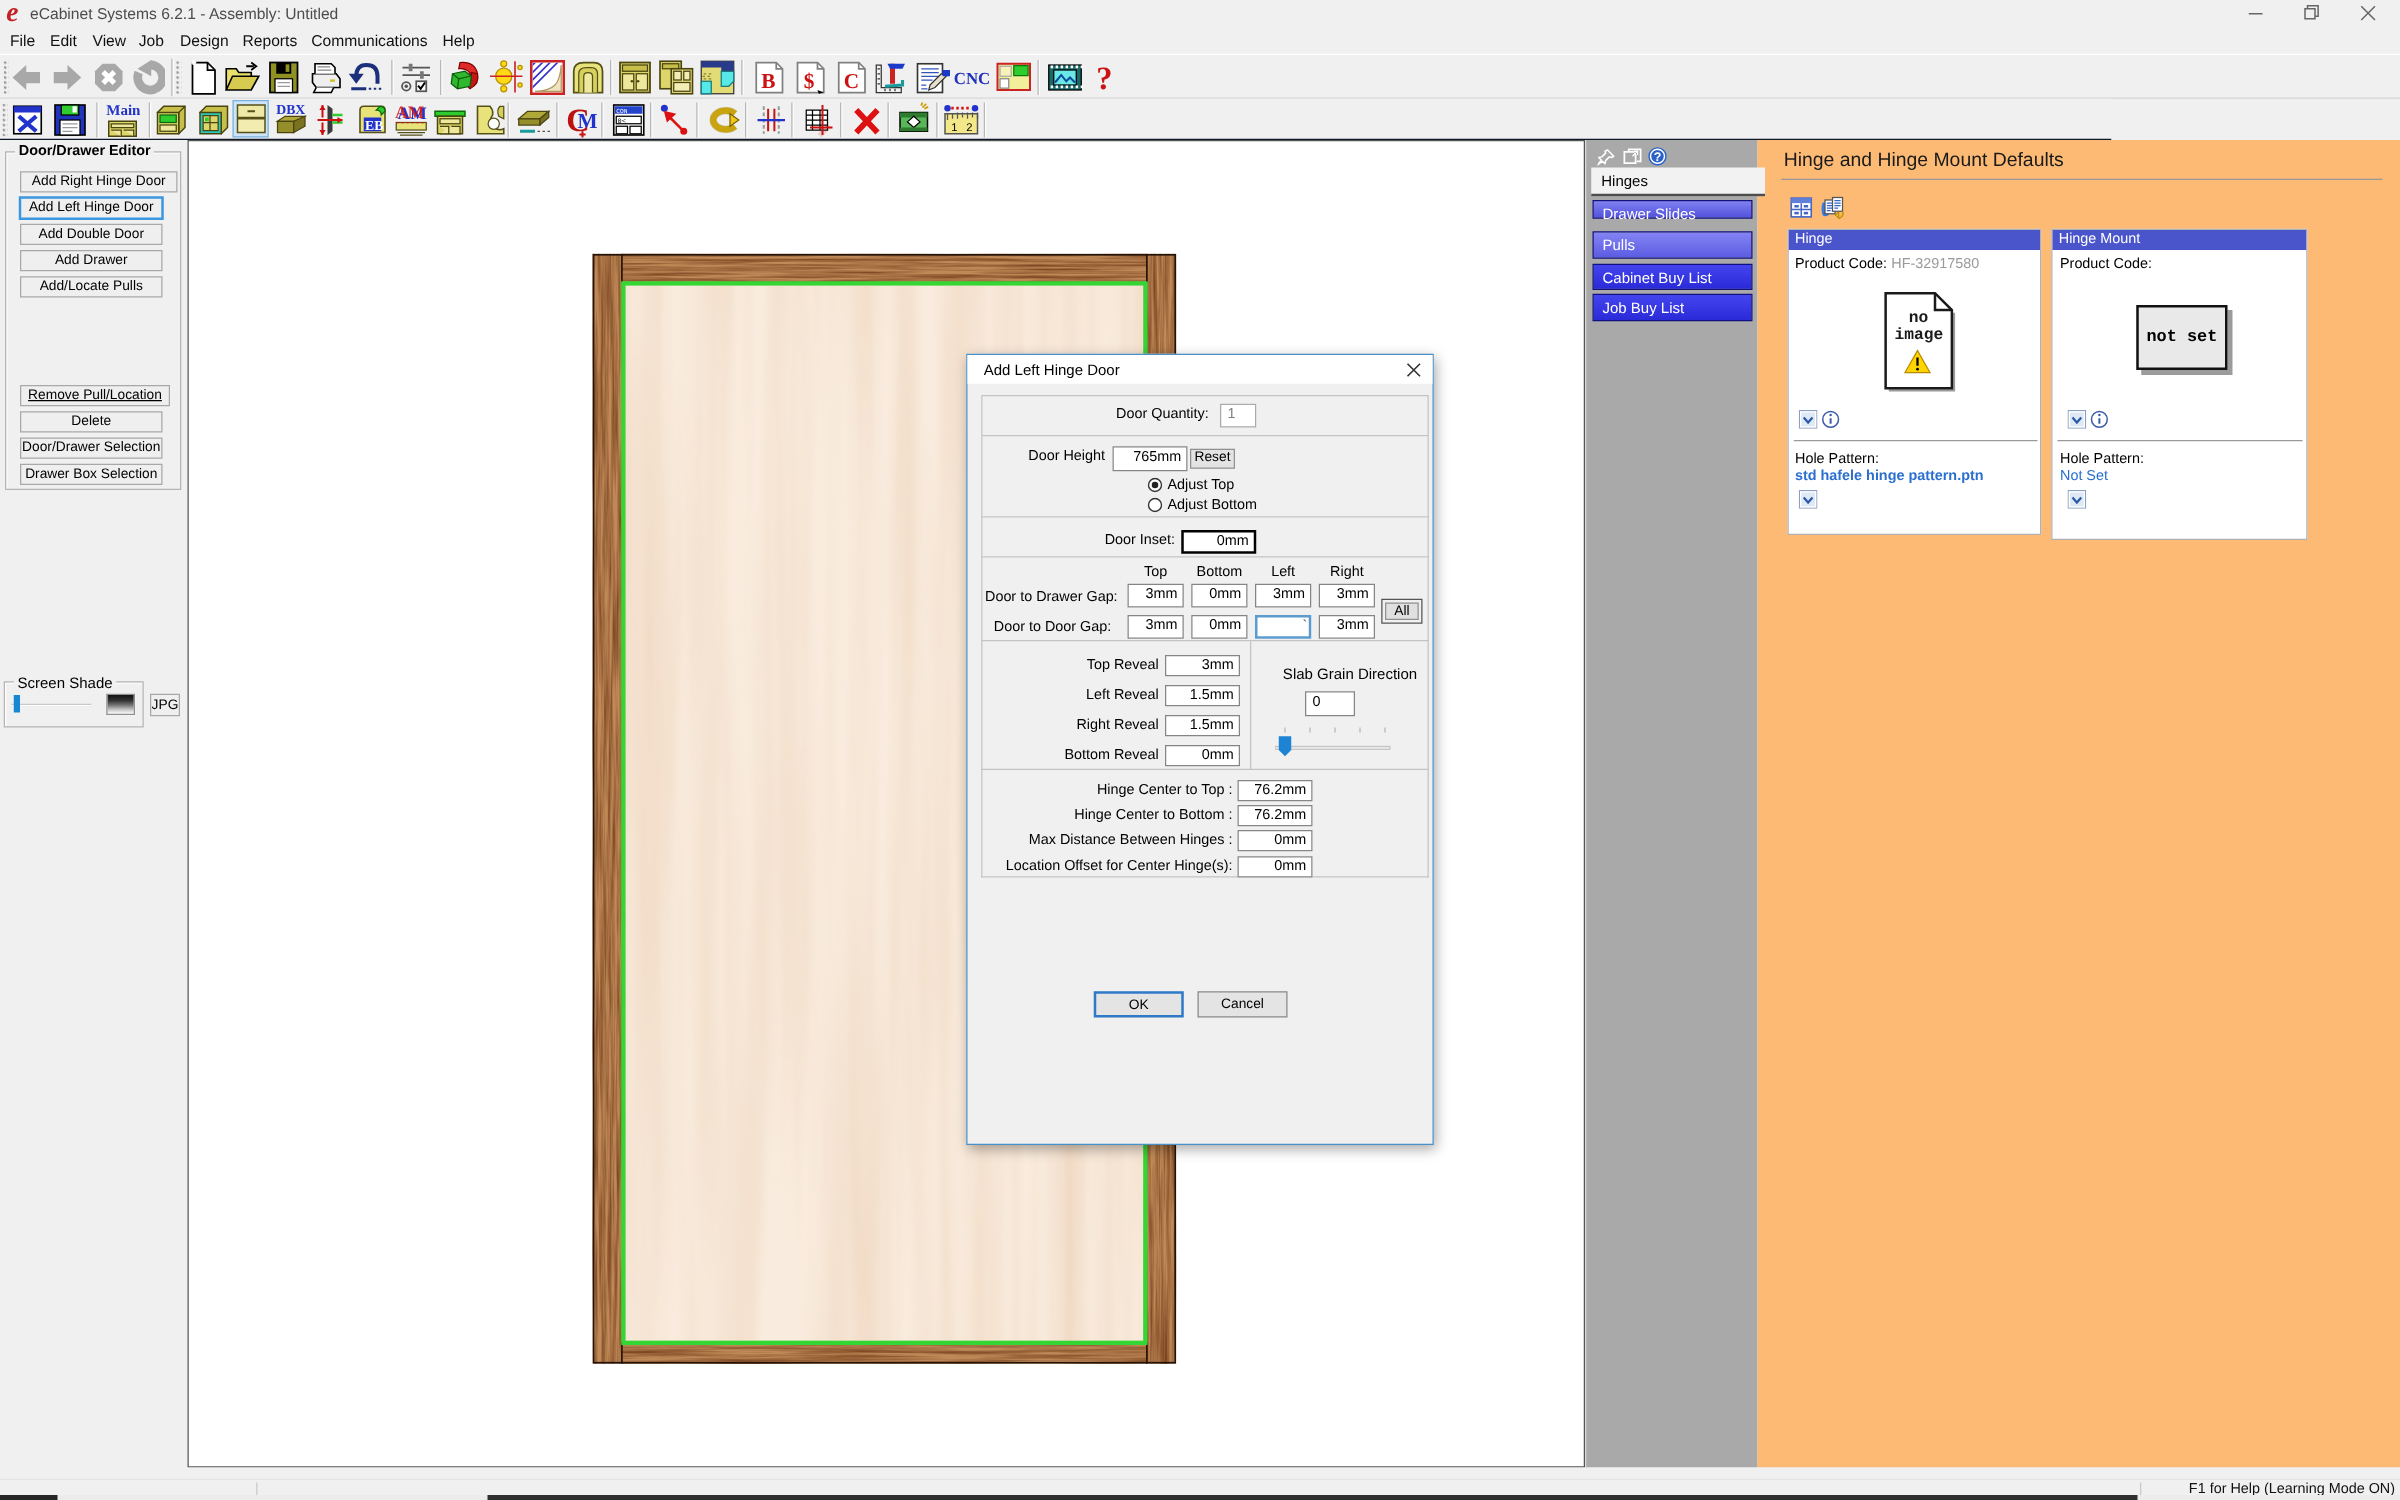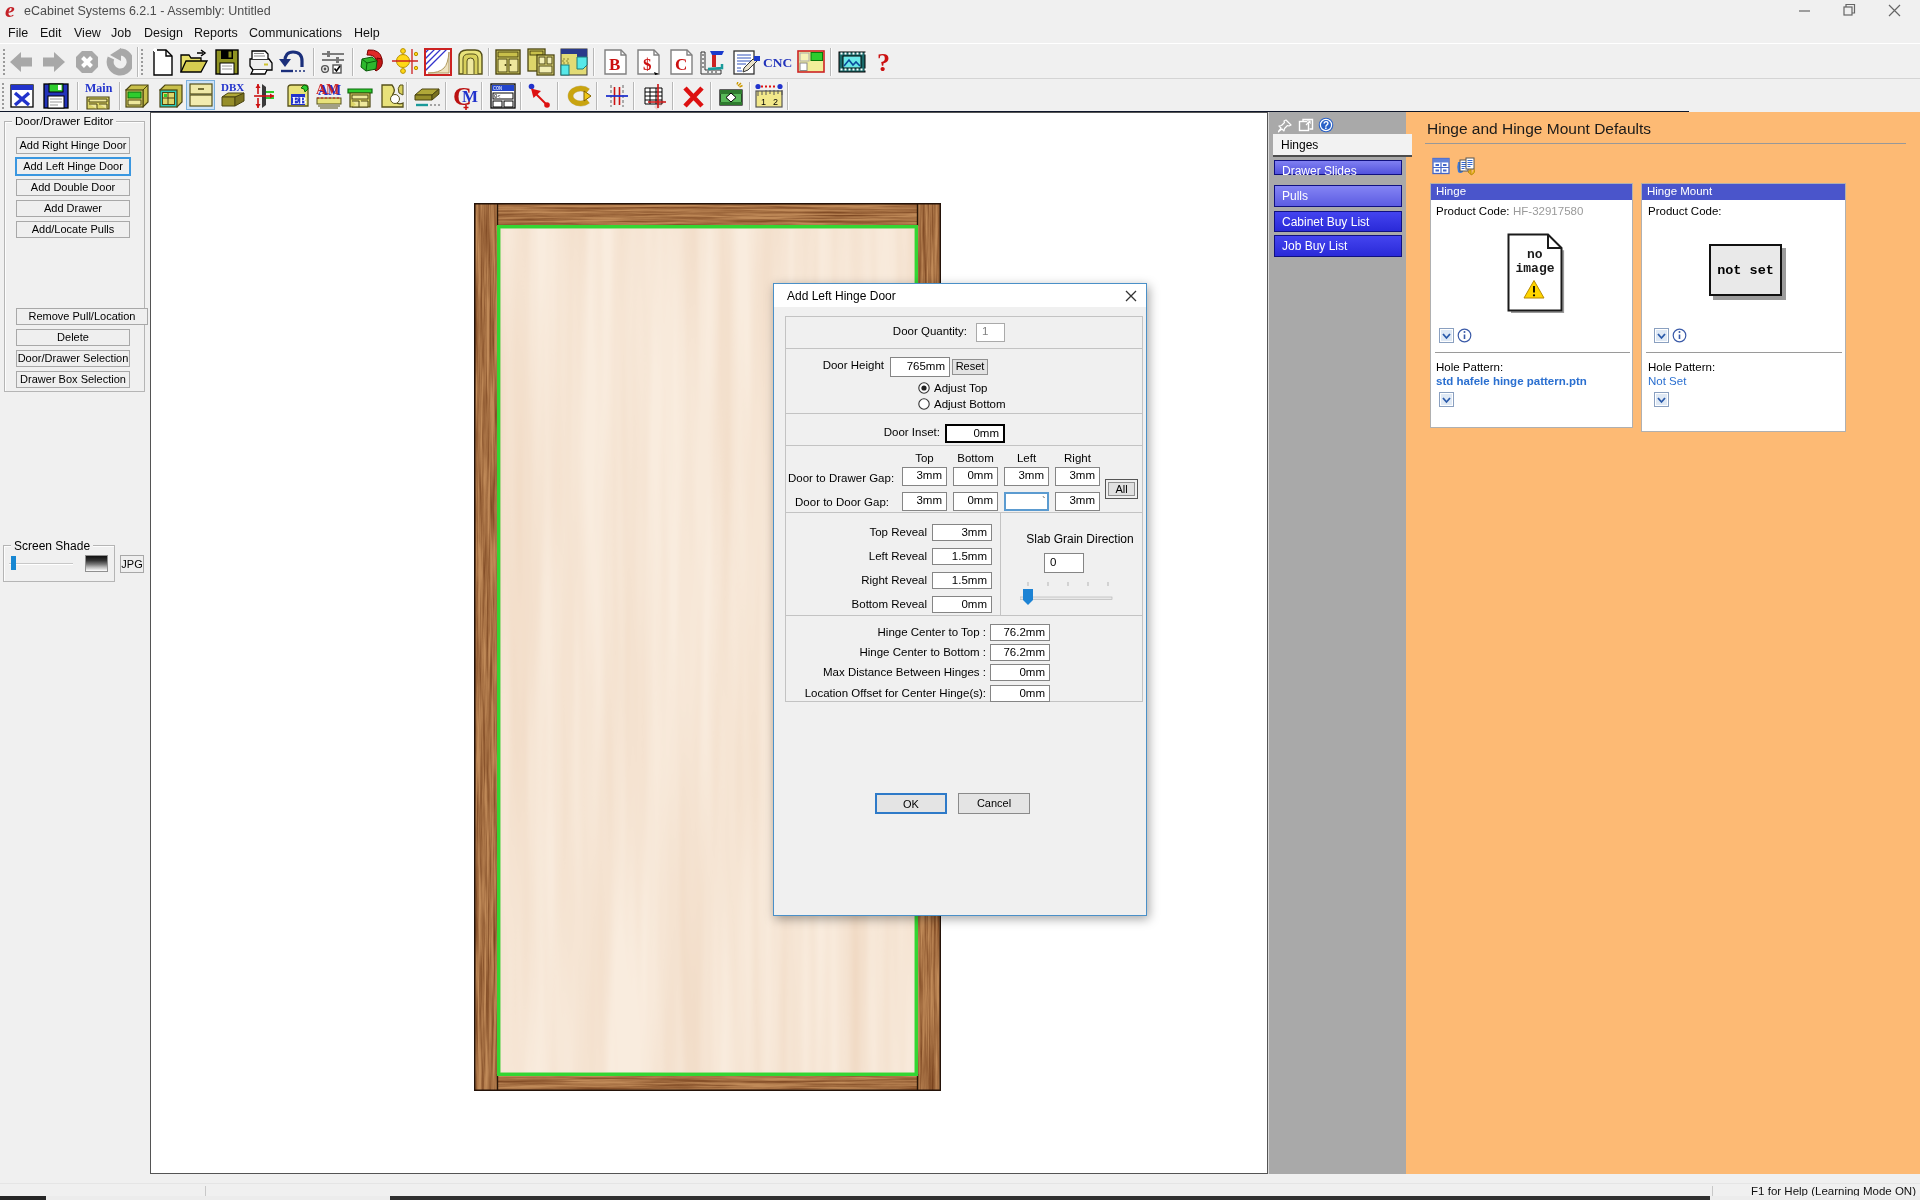--- a/index.html
+++ b/index.html
@@ -401,27 +401,27 @@
       <rect x="2" y="9" width="26" height="16" fill="#f2e88a" stroke="#555" stroke-width="1.2"></rect>
       <path d="M4 9 v5 m4 -5 v4 m4 -5 v5 m4 -5 v4 m4 -4 v5 m4 -5 v4 m4 -4 v5" stroke="#555"></path>
       <text x="7" y="23" font-size="9" fill="#000">1</text>
       <text x="19" y="23" font-size="9" fill="#000">2</text>
     </svg>
 </div>
 
 <div id="leftpanel" class="ab" style="left:0;top:112px;width:150px;height:1062px;background:#f0f0f0;">
 
   <div class="ab" style="left:4px;top:9px;width:141px;height:271px;border:1px solid #b5b5b5;box-shadow:inset 1px 1px 0 #fdfdfd;"></div>
-  <div class="ab" style="left:12px;top:3px;padding:0 3px;background:#f0f0f0;font-size:11.5px;">Door/Drawer Editor</div>
-  <div class="btn" style="left:16px;top:25px;width:114px;height:17px;padding-top:1px;">Add Right Hinge Door</div>
+  <div class="ab" style="left:12px;top:3px;padding:0 3px;background:#f0f0f0;font-size:11.5px;font-weight:bold;">Door/Drawer Editor</div>
+  <div class="btn" style="left:16px;top:25px;width:126px;height:17px;padding-top:1px;">Add Right Hinge Door</div>
   <div class="btn" style="left:15px;top:45px;width:116px;height:19px;border:2px solid #3a97e0;padding-top:1px;">Add Left Hinge Door</div>
   <div class="btn" style="left:16px;top:67px;width:114px;height:17px;padding-top:1px;">Add Double Door</div>
   <div class="btn" style="left:16px;top:88px;width:114px;height:17px;padding-top:1px;">Add Drawer</div>
   <div class="btn" style="left:16px;top:109px;width:114px;height:17px;padding-top:1px;">Add/Locate Pulls</div>
-  <div class="btn" style="left:16px;top:196px;width:132px;height:17px;padding-top:1px;">Remove Pull/Location</div>
+  <div class="btn" style="left:16px;top:196px;width:120px;height:17px;padding-top:1px;text-decoration:underline;">Remove Pull/Location</div>
   <div class="btn" style="left:16px;top:217px;width:114px;height:17px;padding-top:1px;">Delete</div>
   <div class="btn" style="left:16px;top:238px;width:114px;height:17px;padding-top:1px;">Door/Drawer Selection</div>
   <div class="btn" style="left:16px;top:259px;width:114px;height:17px;padding-top:1px;">Drawer Box Selection</div>
 
 
   <div class="ab" style="left:3px;top:433px;width:112px;height:37px;border:1px solid #b5b5b5;box-shadow:inset 1px 1px 0 #fdfdfd;"></div>
   <div class="ab" style="left:11px;top:427px;padding:0 3px;background:#f0f0f0;font-size:12px;">Screen Shade</div>
   <div class="ab" style="left:9px;top:451px;width:64px;height:2px;background:#c8c8c8;border-bottom:1px solid #fff;"></div>
   <div class="ab" style="left:11px;top:444px;width:5px;height:14px;background:#1787d2;"></div>
   <div class="ab" style="left:85px;top:443px;width:23px;height:17px;border:1px solid #909090;background:linear-gradient(#111 0%,#333 30%,#777 55%,#bbb 75%,#fff 100%);"></div>

